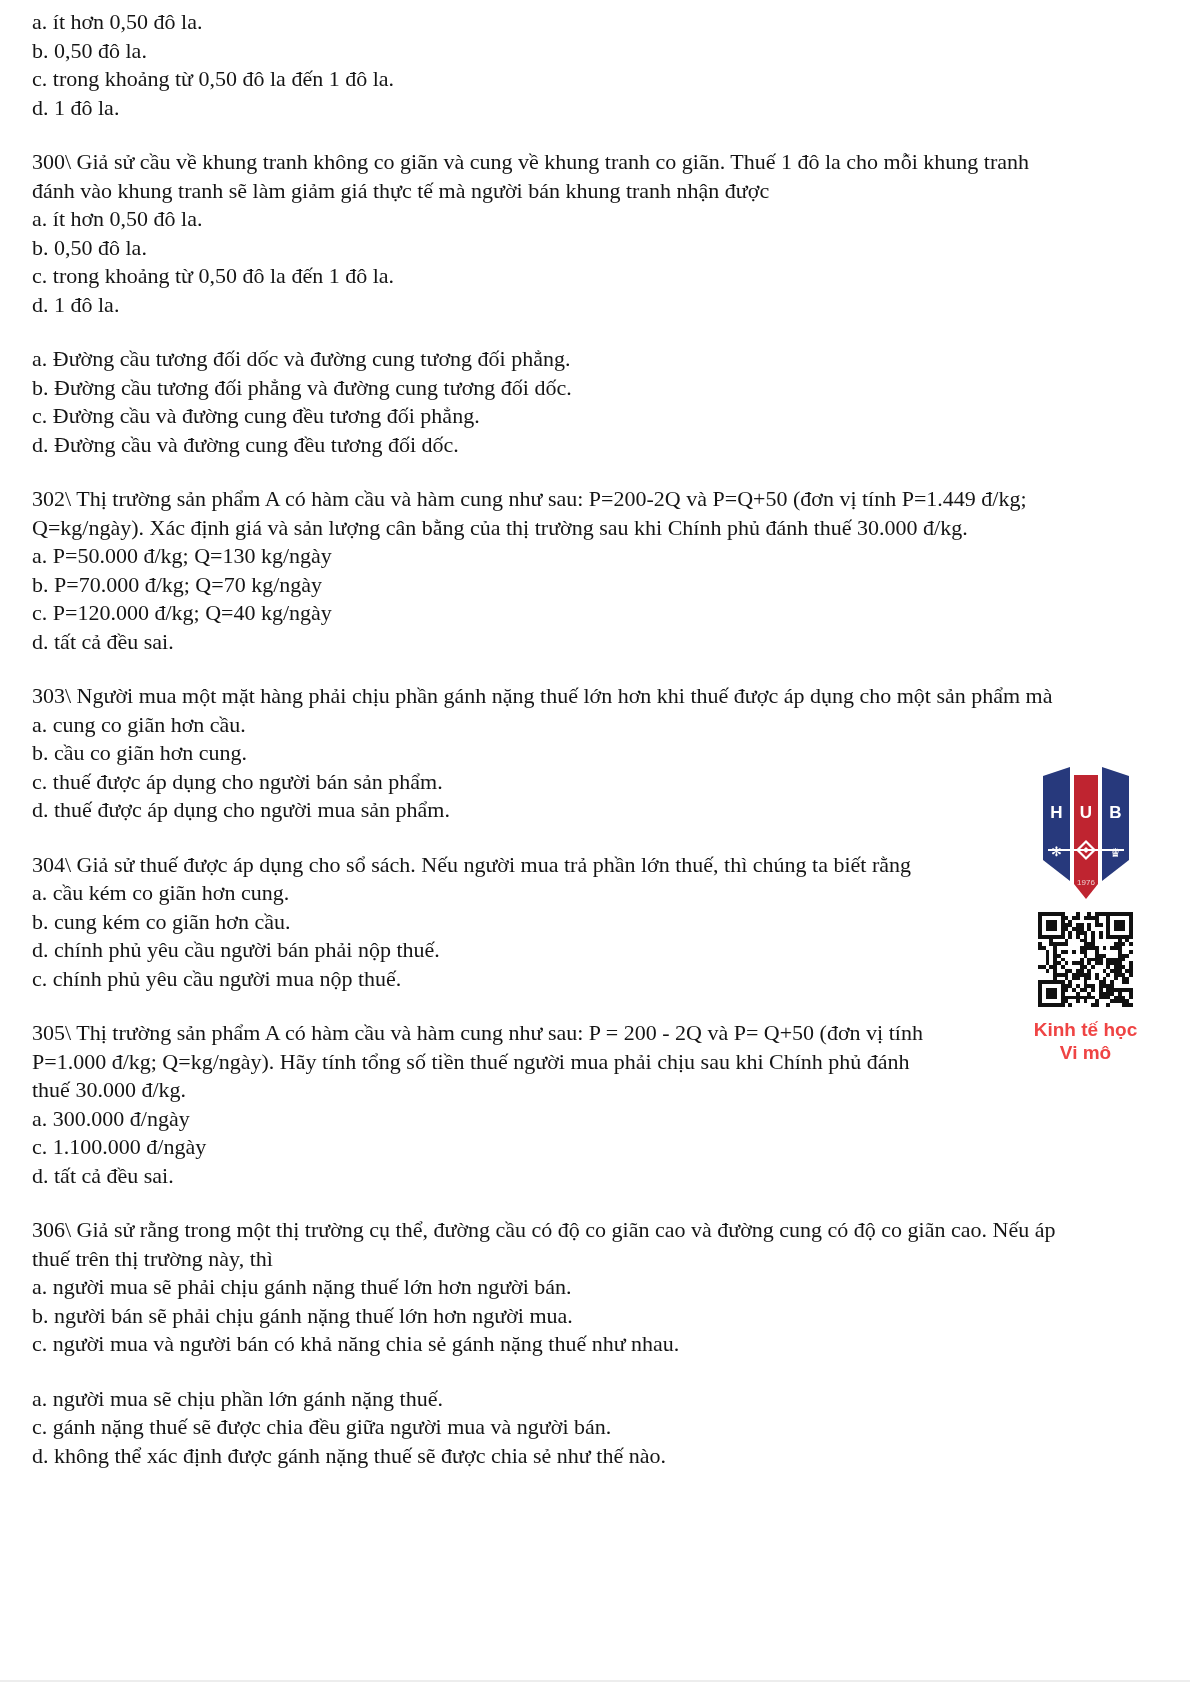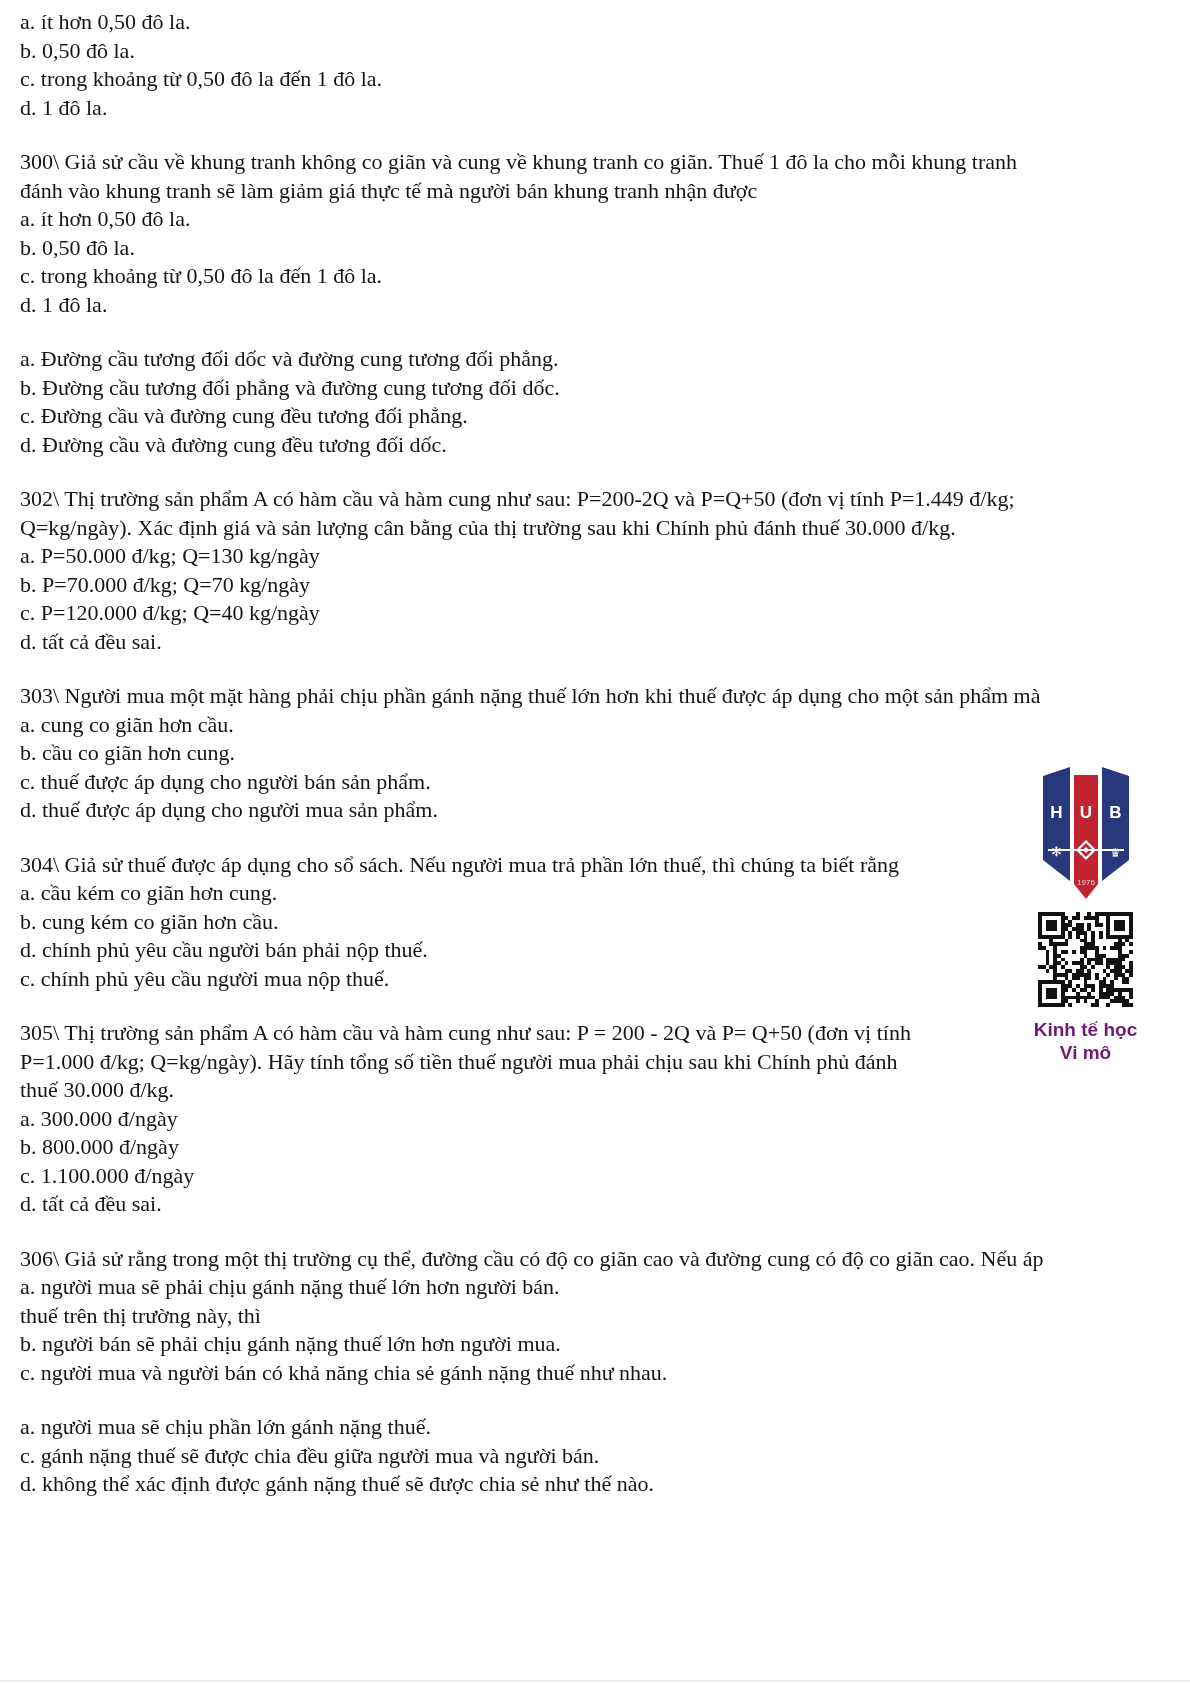--- a/index.html
+++ b/index.html
@@ -1,34 +1,34 @@
 <!DOCTYPE html>
 <html><head>
 <meta charset="utf-8">
 <style>
   html,body{margin:0;padding:0;}
   body{
     width:1190px;height:1684px;background:#ffffff;position:relative;overflow:hidden;
     font-family:"Liberation Serif", serif;color:#151515;
   }
   #content{
-    position:absolute;left:20px;top:8px;width:1140px;
+    position:absolute;left:32px;top:8px;width:1140px;
     font-size:22px;line-height:28.5px;
   }
   .qblock{margin:0 0 26px 0;}
   .line{white-space:pre-line;}
   
   #logo{position:absolute;left:1040px;top:760px;width:92px;height:142px;}
   #logo svg{width:100%;height:100%;display:block;}
   #qr{position:absolute;left:1038px;top:912px;width:95px;height:95px;}
   #qr svg{width:100%;height:100%;display:block;}
   .qr-caption{
     position:absolute;left:1008px;top:1018px;width:155px;text-align:center;
     font-family:"Liberation Sans", sans-serif;font-weight:bold;font-size:19px;
-    line-height:23px;color:#701a75;
+    line-height:23px;color:#ef4444;
   }
   #bottom-rule{position:absolute;left:0;top:1680px;width:1190px;height:2px;background:#ededed;}
 </style>
 </head>
 <body>
 
 <div id="content">
   <div class="qblock" id="leftover">
       <div class="line">a. ít hơn 0,50 đô la.</div>
       <div class="line">b. 0,50 đô la.</div>
@@ -70,28 +70,27 @@
         <div class="line">a. cầu kém co giãn hơn cung.</div>
         <div class="line">b. cung kém co giãn hơn cầu.</div>
         <div class="line">d. chính phủ yêu cầu người bán phải nộp thuế.</div>
         <div class="line">c. chính phủ yêu cầu người mua nộp thuế.</div>
       </div>
       <div class="qblock">
         <div class="line">305\ Thị trường sản phẩm A có hàm cầu và hàm cung như sau: P = 200 - 2Q và P= Q+50 (đơn vị tính</div>
         <div class="line">P=1.000 đ/kg; Q=kg/ngày). Hãy tính tổng số tiền thuế người mua phải chịu sau khi Chính phủ đánh</div>
         <div class="line">thuế 30.000 đ/kg.</div>
         <div class="line">a. 300.000 đ/ngày</div>
-        <div class="line">b. 800.000 đ/ngày</div>
         <div class="line">c. 1.100.000 đ/ngày</div>
         <div class="line">d. tất cả đều sai.</div>
       </div>
       <div class="qblock">
         <div class="line">306\ Giả sử rằng trong một thị trường cụ thể, đường cầu có độ co giãn cao và đường cung có độ co giãn cao. Nếu áp</div>
+        <div class="line">thuế trên thị trường này, thì</div>
         <div class="line">a. người mua sẽ phải chịu gánh nặng thuế lớn hơn người bán.</div>
-        <div class="line">thuế trên thị trường này, thì</div>
         <div class="line">b. người bán sẽ phải chịu gánh nặng thuế lớn hơn người mua.</div>
         <div class="line">c. người mua và người bán có khả năng chia sẻ gánh nặng thuế như nhau.</div>
       </div>
       <div class="qblock">
         <div class="line">a. người mua sẽ chịu phần lớn gánh nặng thuế.</div>
         <div class="line">c. gánh nặng thuế sẽ được chia đều giữa người mua và người bán.</div>
         <div class="line">d. không thể xác định được gánh nặng thuế sẽ được chia sẻ như thế nào.</div>
       </div>
     </div>
 </div>

